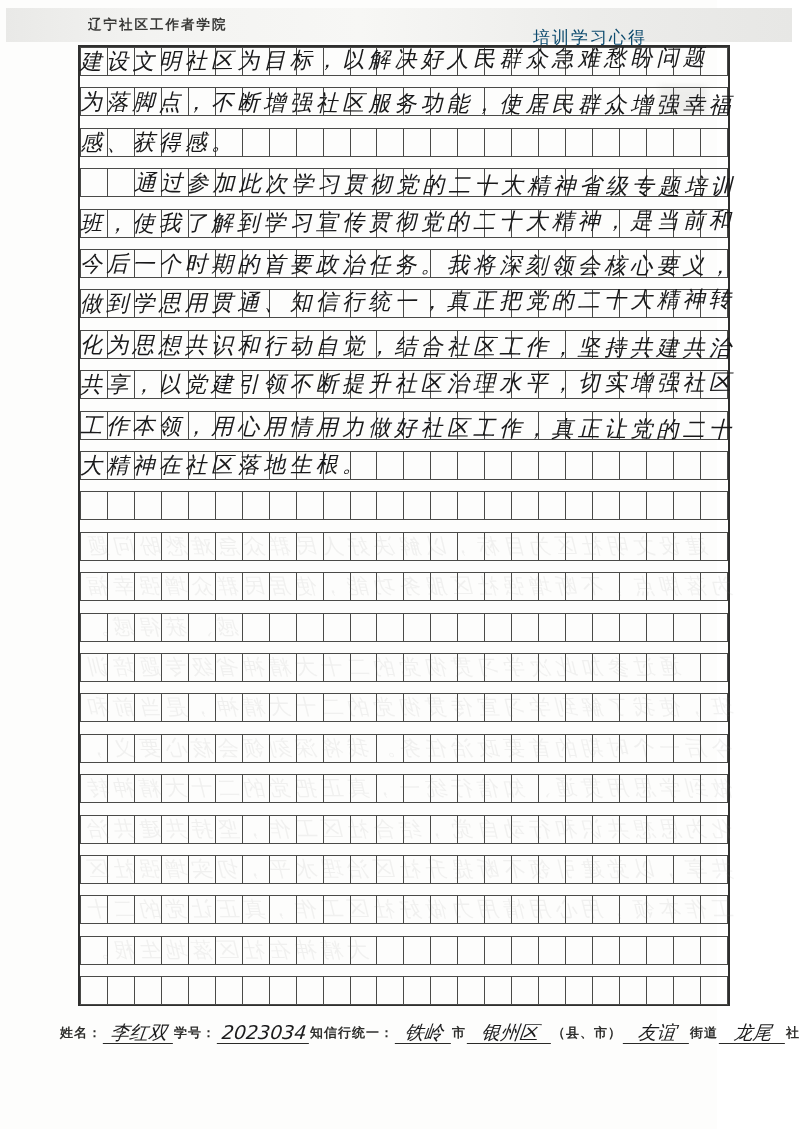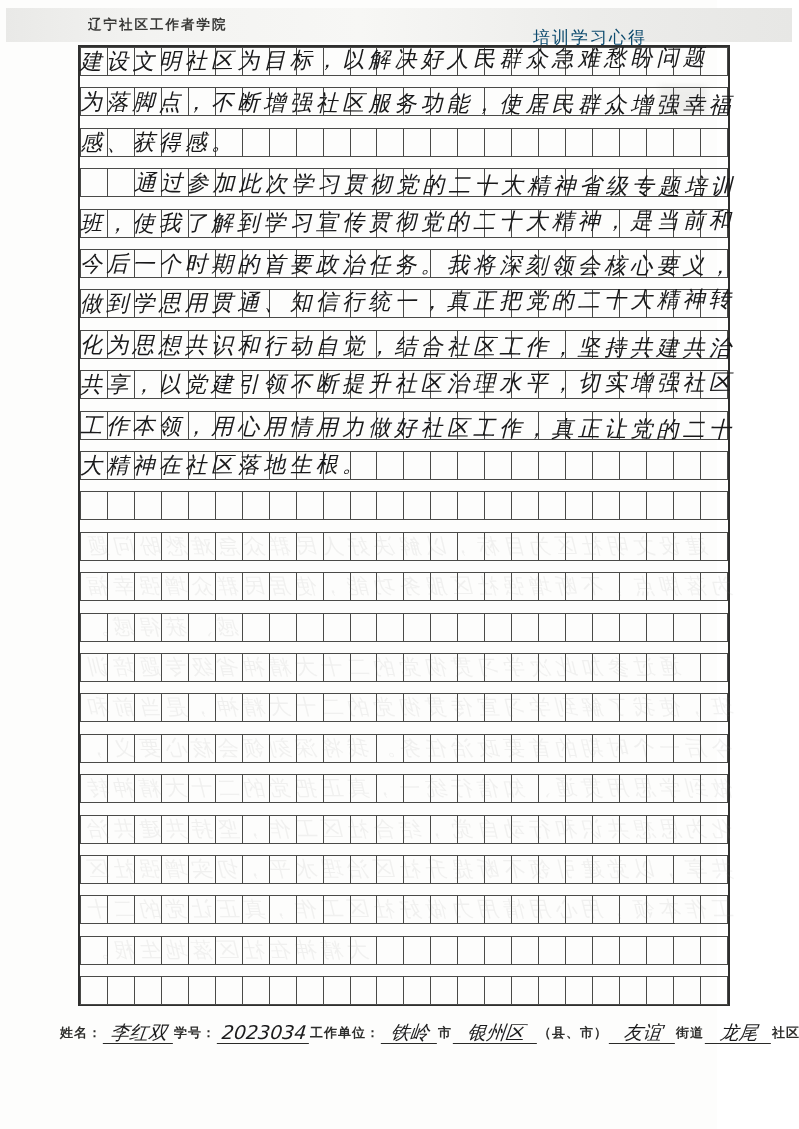--- a/index.html
+++ b/index.html
@@ -705,21 +705,21 @@
       <div class="ghost-line" style="left: 84px; top: 855px;">共享，以党建引领不断提升社区治理水平，切实增强社区</div>
       <div class="ghost-line" style="left: 84px; top: 895.4px;">工作本领，用心用情用力做好社区工作，真正让党的二十</div>
       <div class="ghost-line" style="left: 84px; top: 935.8px;">大精神在社区落地生根。</div>
     </div>
 
   <div class="footer">
     <span class="lbl">姓名：</span>
     <span class="hwv w70">李红双</span>
     <span class="lbl">学号：</span>
     <span class="hwv w95">2023034</span>
-    <span class="lbl">工作单位：</span>
+    <span class="lbl">知信行统一：</span>
     <span class="hwv w55">铁岭</span>
     <span class="lbl">市</span>
     <span class="hwv w85">银州区</span>
     <span class="lbl">（县、市）</span>
     <span class="hwv w68">友谊</span>
     <span class="lbl">街道</span>
     <span class="hwv w68">龙尾</span>
     <span class="lbl">社区</span>
   </div>
 

